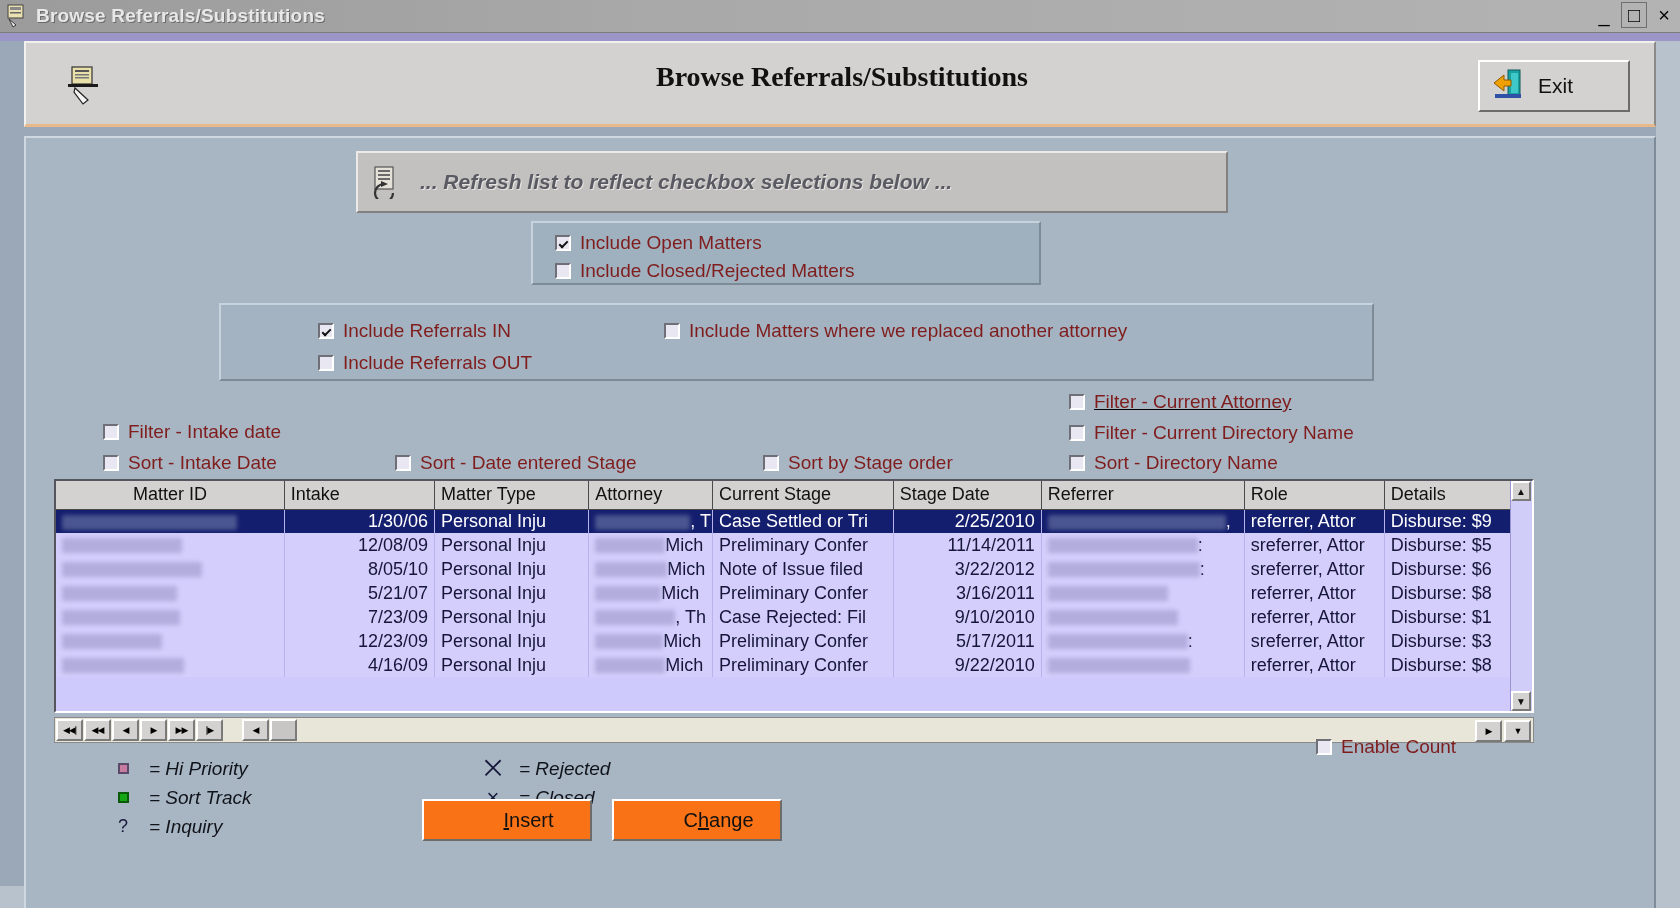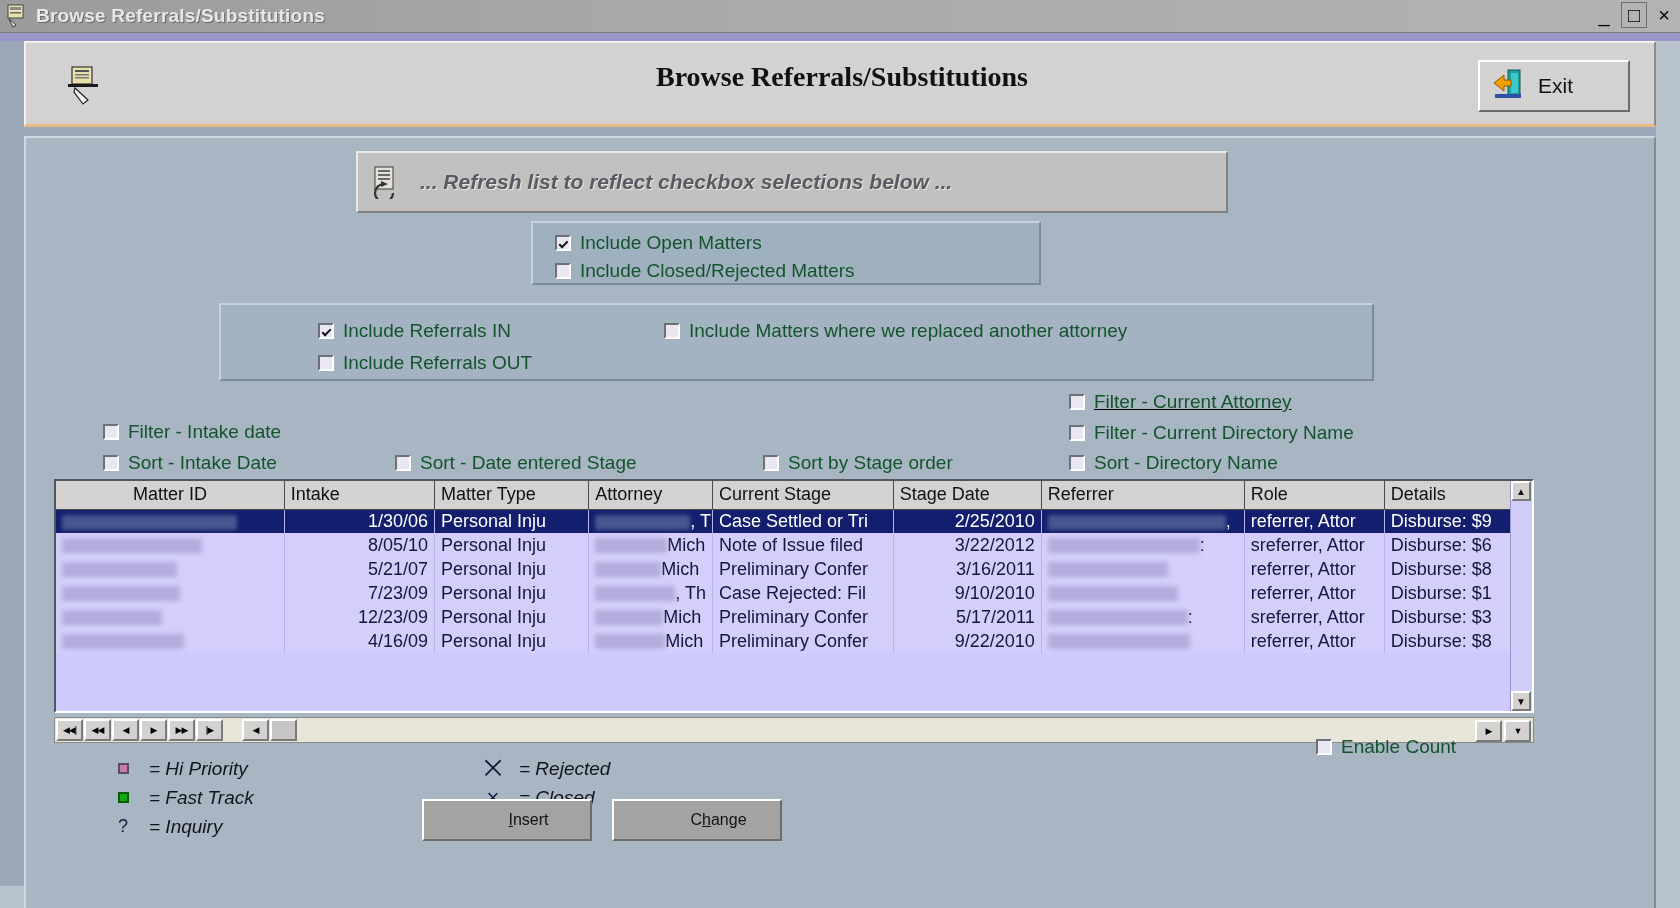--- a/index.html
+++ b/index.html
@@ -150,21 +150,21 @@
     flex: 0 0 auto; margin-right: 9px;
     position: relative; cursor: pointer;
   }
   .cb.checked::after {
     content: "";
     position: absolute; left: 2px; top: 4px;
     width: 7px; height: 3px;
     border-left: 2px solid #111; border-bottom: 2px solid #111;
     transform: rotate(-45deg);
   }
-  .cblabel { font-size: 19px; color: #14532d; white-space: nowrap; }
+  .cblabel { font-size: 19px; color: #7f1d1d; white-space: nowrap; }
 
   .abs { position: absolute; padding-left: 43px; }
 
   
   .grid-wrap {
     position: absolute; left: 28px; top: 341px;
     width: 1480px; height: 234px;
     background: #cfcafc;
     border-top: 2px solid #55555e;
     border-left: 2px solid #55555e;
@@ -243,27 +243,27 @@
     display: inline-block; width: 11px; height: 11px;
     background: #c87ba0; border: 2px solid #5a4a6a;
   }
   .sq-ft {
     display: inline-block; width: 11px; height: 11px;
     background: #14a814; border: 2px solid #0a5a0a;
   }
 
   
   .btn3d {
-    background: #a3a3a3;
+    background: #f97316;
     border-top: 2px solid #ffffff;
     border-left: 2px solid #ffffff;
     border-right: 2px solid #6e6c6a;
     border-bottom: 2px solid #6e6c6a;
     display: flex; align-items: center; justify-content: center;
-    font-size: 16px; color: #111; cursor: pointer;
+    font-size: 20px; color: #111; cursor: pointer;
   }
   .btn3d u { text-decoration: underline; }
   .publish-icon { width: 20px; height: 18px; margin-right: 10px; }
 
   
   .app-vscroll {
     position: absolute; right: 0; top: 41px; width: 24px; height: 867px;
     background: #b8c2cc;
   }
   .app-hscroll {
@@ -430,20 +430,31 @@
               <td class="num">1/30/06</td>
               <td>Personal Inju</td>
               <td><span class="redact" style="width: 95px;"></span>, Th</td>
               <td>Case Settled or Tri</td>
               <td class="num">2/25/2010</td>
               <td><span class="redact" style="width: 178px;"></span>,</td>
               <td>referrer, Attor</td>
               <td>Disburse: $9</td>
             </tr>
             <tr class="row">
+              <td><span class="redact" style="width: 120px;"></span></td>
+              <td class="num">12/08/09</td>
+              <td>Personal Inju</td>
+              <td><span class="redact" style="width: 70px;"></span>Mich</td>
+              <td>Preliminary Confer</td>
+              <td class="num">11/14/2011</td>
+              <td><span class="redact" style="width: 150px;"></span>:</td>
+              <td>sreferrer, Attor</td>
+              <td>Disburse: $5</td>
+            </tr>
+            <tr class="row">
               <td><span class="redact" style="width: 140px;"></span></td>
               <td class="num">8/05/10</td>
               <td>Personal Inju</td>
               <td><span class="redact" style="width: 72px;"></span>Mich</td>
               <td>Note of Issue filed</td>
               <td class="num">3/22/2012</td>
               <td><span class="redact" style="width: 152px;"></span>:</td>
               <td>sreferrer, Attor</td>
               <td>Disburse: $6</td>
             </tr>
@@ -515,21 +526,21 @@
       </div>
     </div>
 
     <div class="abs" style="left:28px; top:616px;">
       <div class="legend-item">
         <span class="legend-key"><span class="sq-hi"></span></span>
         <span class="legend-eq">= Hi Priority</span>
       </div>
       <div class="legend-item">
         <span class="legend-key"><span class="sq-ft"></span></span>
-        <span class="legend-eq">= Fast Track</span>
+        <span class="legend-eq">= Sort Track</span>
       </div>
       <div class="legend-item">
         <span class="legend-key">?</span>
         <span class="legend-eq">= Inquiry</span>
       </div>
     </div>
     <div class="abs" style="left:398px; top:616px;">
       <div class="legend-item">
         <span class="legend-key" style="font-size:22px;">⨉</span>
         <span class="legend-eq">= Rejected</span>

